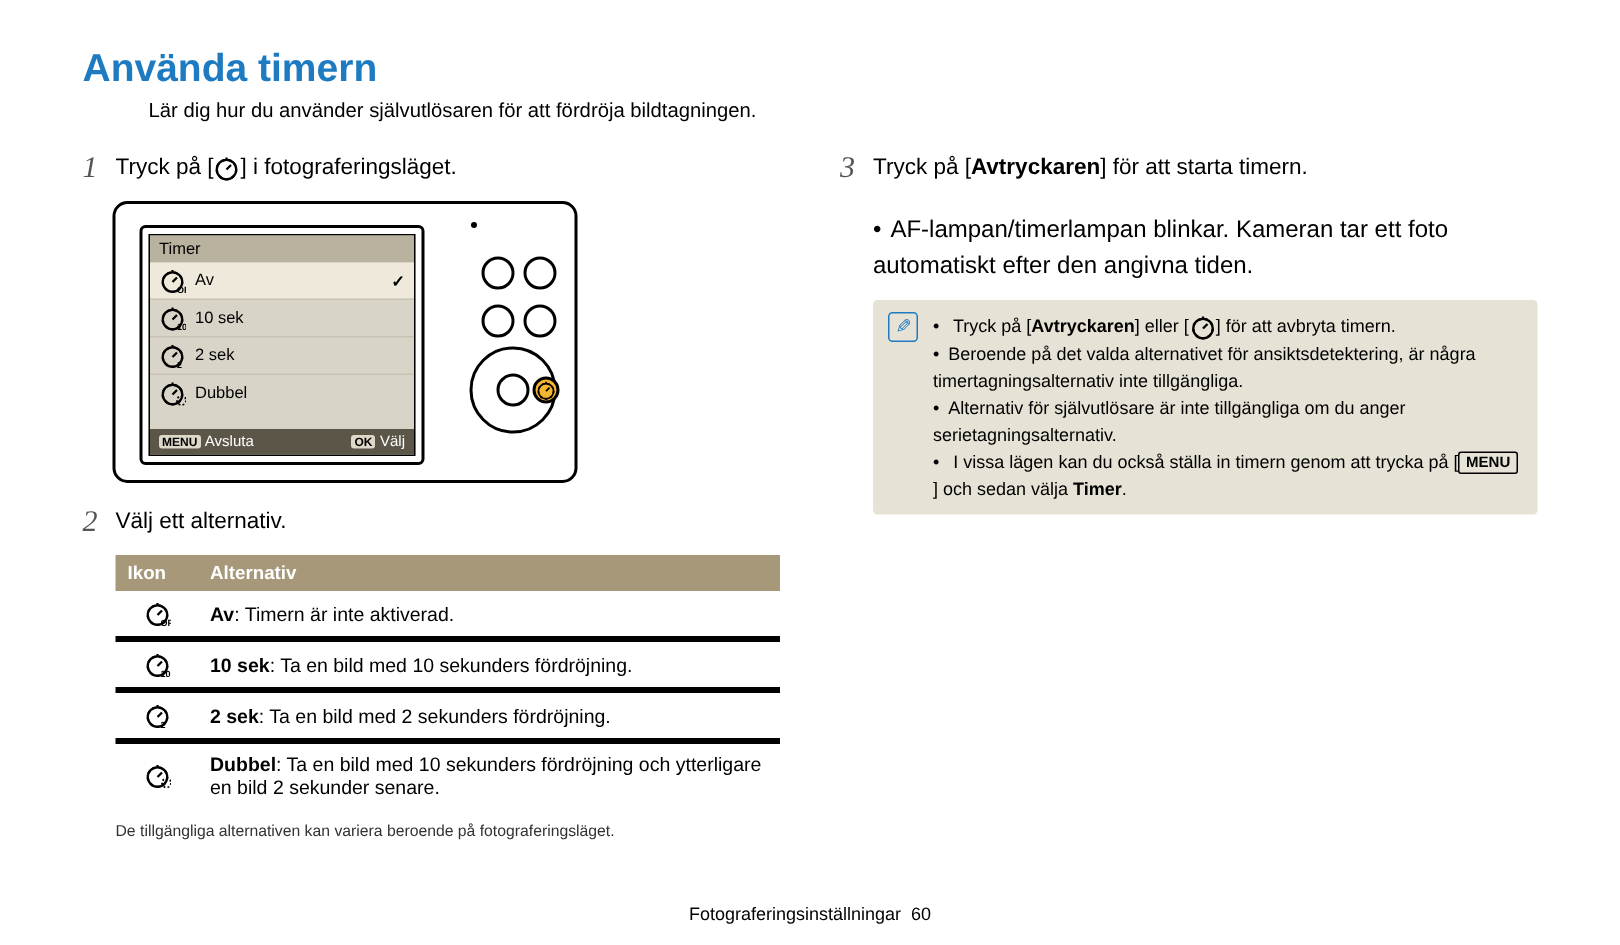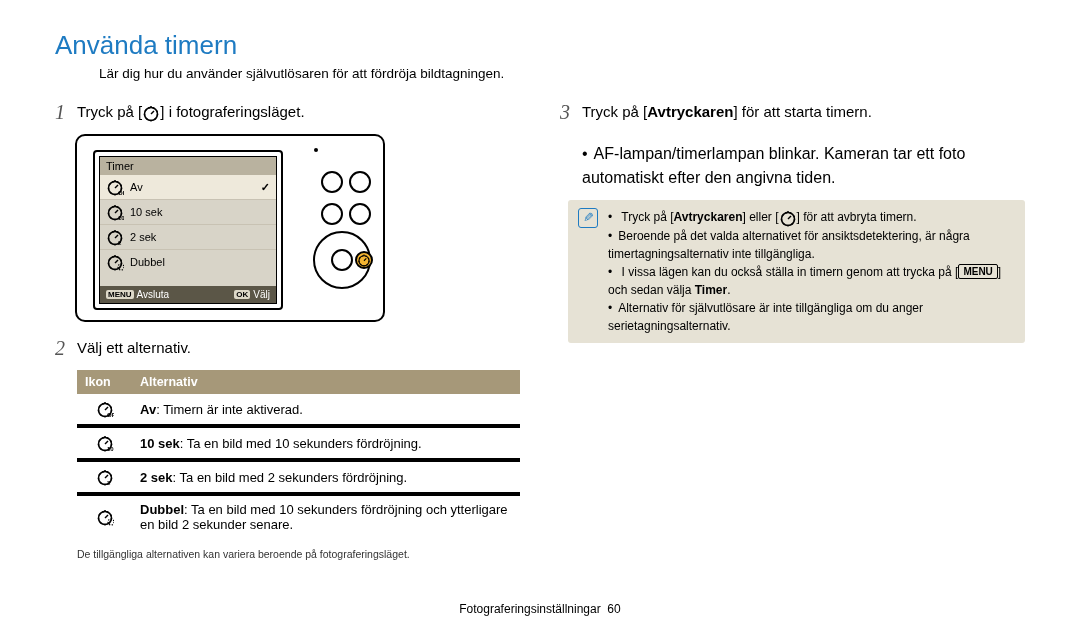--- a/index.html
+++ b/index.html
@@ -8,21 +8,21 @@
     width: 1080px;
     height: 630px;
     background: #fff;
     color: #000;
     padding: 30px 55px 20px 55px;
     position: relative;
   }
   h1 {
     color: #1e7bc2;
     font-size: 26px;
-    font-weight: normal;
+    font-weight: bold;
     margin-bottom: 5px;
   }
   .intro {
     font-size: 13.5px;
     margin-bottom: 20px;
     margin-left: 44px;
   }
   .columns { display: flex; gap: 40px; }
   .col { flex: 1; }
   .step { display: flex; align-items: flex-start; margin-bottom: 10px; }
@@ -65,21 +65,21 @@
   
   table.options { width: 100%; border-collapse: collapse; font-size: 13px; margin-left: 22px; width: calc(100% - 22px); }
   table.options th { background: #a69879; color: #fff; font-weight: bold; text-align: left; padding: 5px 8px; font-size: 12.5px; }
   table.options th:first-child { width: 55px; margin-left: 20px; }
   table.options td { padding: 6px 8px; border-bottom: 4px solid #000000; vertical-align: middle; }
   table.options tr:last-child td { border-bottom: none; }
   table.options td:first-child { text-align: center; }
   .footnote { font-size: 10.5px; color: #333; margin-left: 22px; margin-top: 10px; }
 
   
-  .note-box { display: flex; background: #e6e2d5; border-radius: 3px; padding: 8px 10px; margin-top: 10px; margin-left: 8px; gap: 10px; font-size: 12px; line-height: 1.5; }
+  .note-box { display: flex; background: #e6e2d5; border-radius: 3px; padding: 8px 10px; margin-top: 10px; margin-left: 22px; gap: 10px; font-size: 12px; line-height: 1.5; }
   .note-icon { width: 20px; height: 20px; border: 1.5px solid #1e7bc2; color: #1e7bc2; border-radius: 3px; display: flex; align-items: center; justify-content: center; flex-shrink: 0; }
   .note-icon::before { content: "✎"; font-size: 13px; transform: scaleX(-1); }
   .note-box ul { list-style: none; }
   .note-box li::before { content: "•"; margin-right: 6px; }
 
   .menu-chip { display: inline-block; border: 1.5px solid #000; padding: 0 4px; font-size: 10px; font-weight: bold; border-radius: 2px; line-height: 1.3; vertical-align: 1px; }
 
   .page-footer { position: absolute; bottom: 14px; left: 0; right: 0; text-align: center; font-size: 12px; color: #000000; }
 
   
@@ -237,24 +237,24 @@
 
     <div class="note-box">
       <div class="note-icon"></div>
       <ul>
         <li>
           <span>Tryck på [</span><b>Avtryckaren</b><span>] eller [</span><svg class="ticon" viewBox="0 0 18 18">
               <use href="#timer-base"></use>
             </svg><span>] för att avbryta timern.</span>
         </li>
         <li>Beroende på det valda alternativet för ansiktsdetektering, är några timertagningsalternativ inte tillgängliga.</li>
+        <li>Alternativ för självutlösare är inte tillgängliga om du anger serietagningsalternativ.</li>
         <li>
           <span>I vissa lägen kan du också ställa in timern genom att trycka på [</span><span class="menu-chip">MENU</span><span>] och sedan välja </span><b>Timer</b><span>.</span>
         </li>
-        <li>Alternativ för självutlösare är inte tillgängliga om du anger serietagningsalternativ.</li>
       </ul>
     </div>
   </div>
 </div>
 
 <div class="page-footer">
   <span>Fotograferingsinställningar</span>&nbsp;&nbsp;<span>60</span>
 </div>
 
 </body></html>

